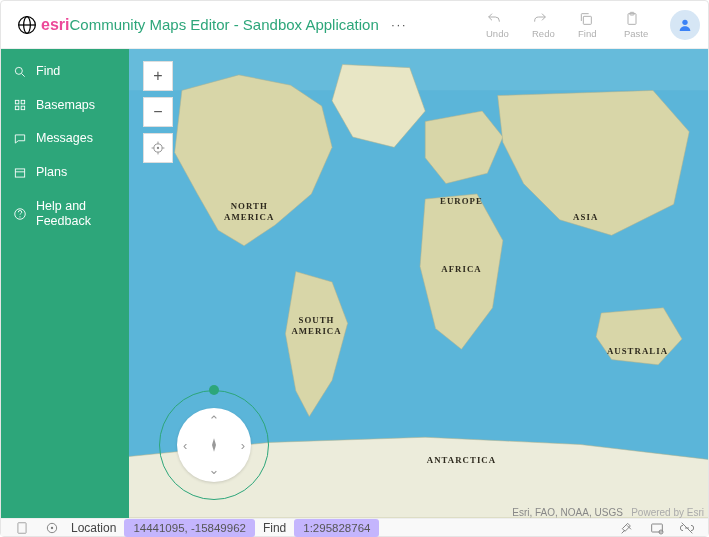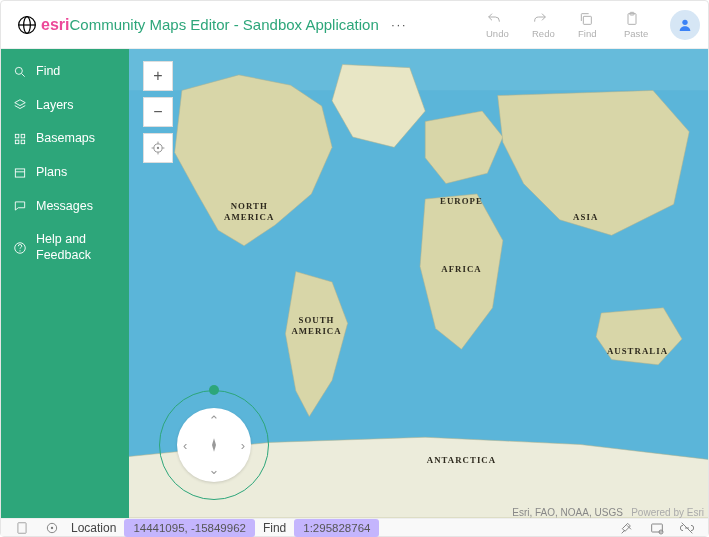--- a/index.html
+++ b/index.html
@@ -105,46 +105,39 @@
     <div class="sidebar">
       <div class="sb-item">
         <svg viewBox="0 0 24 24">
             <circle cx="10" cy="10" r="6" stroke-width="1.5"></circle>
             <line x1="15" y1="15" x2="20" y2="20" stroke-width="1.5"></line>
           </svg>
         <span>Find</span>
       </div>
       <div class="sb-item">
         <svg viewBox="0 0 24 24">
-            <polygon points="12,3 21,8 12,13 3,8" stroke-width="1.5"></polygon>
-            <polyline points="3,13 12,18 21,13" stroke-width="1.5"></polyline>
-          </svg>
-        <span>Layers</span>
-      </div>
-      <div class="sb-item">
-        <svg viewBox="0 0 24 24">
             <rect x="4" y="4" width="6" height="6" stroke-width="1.5"></rect>
             <rect x="14" y="4" width="6" height="6" stroke-width="1.5"></rect>
             <rect x="4" y="14" width="6" height="6" stroke-width="1.5"></rect>
             <rect x="14" y="14" width="6" height="6" stroke-width="1.5"></rect>
           </svg>
         <span>Basemaps</span>
       </div>
       <div class="sb-item">
         <svg viewBox="0 0 24 24">
+            <path d="M4 5h16v10H9l-5 4V5z" stroke-width="1.5"></path>
+          </svg>
+        <span>Messages</span>
+      </div>
+      <div class="sb-item">
+        <svg viewBox="0 0 24 24">
             <rect x="4" y="5" width="16" height="14" stroke-width="1.5"></rect>
             <line x1="4" y1="10" x2="20" y2="10" stroke-width="1.5"></line>
           </svg>
         <span>Plans</span>
-      </div>
-      <div class="sb-item">
-        <svg viewBox="0 0 24 24">
-            <path d="M4 5h16v10H9l-5 4V5z" stroke-width="1.5"></path>
-          </svg>
-        <span>Messages</span>
       </div>
       <div class="sb-item">
         <svg viewBox="0 0 24 24">
             <circle cx="12" cy="12" r="9" stroke-width="1.5"></circle>
             <path d="M9 9a3 3 0 116 0c0 2-3 2-3 4" stroke-width="1.5"></path>
             <circle cx="12" cy="17" r="0.5" fill="#fff"></circle>
           </svg>
         <span>Help and Feedback</span>
       </div>
     </div>

